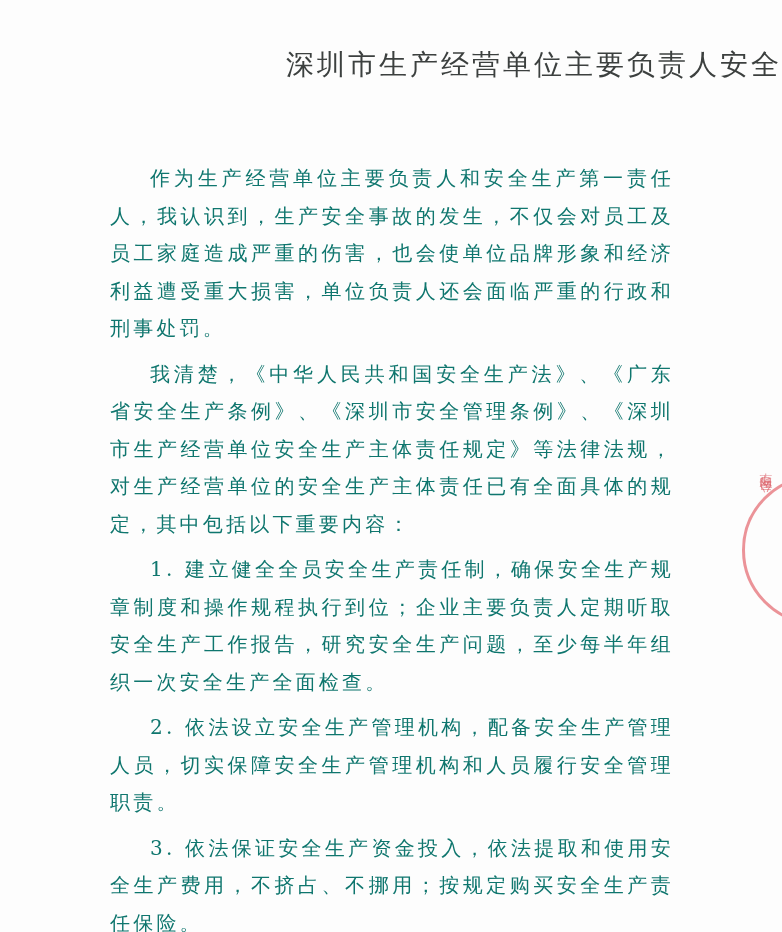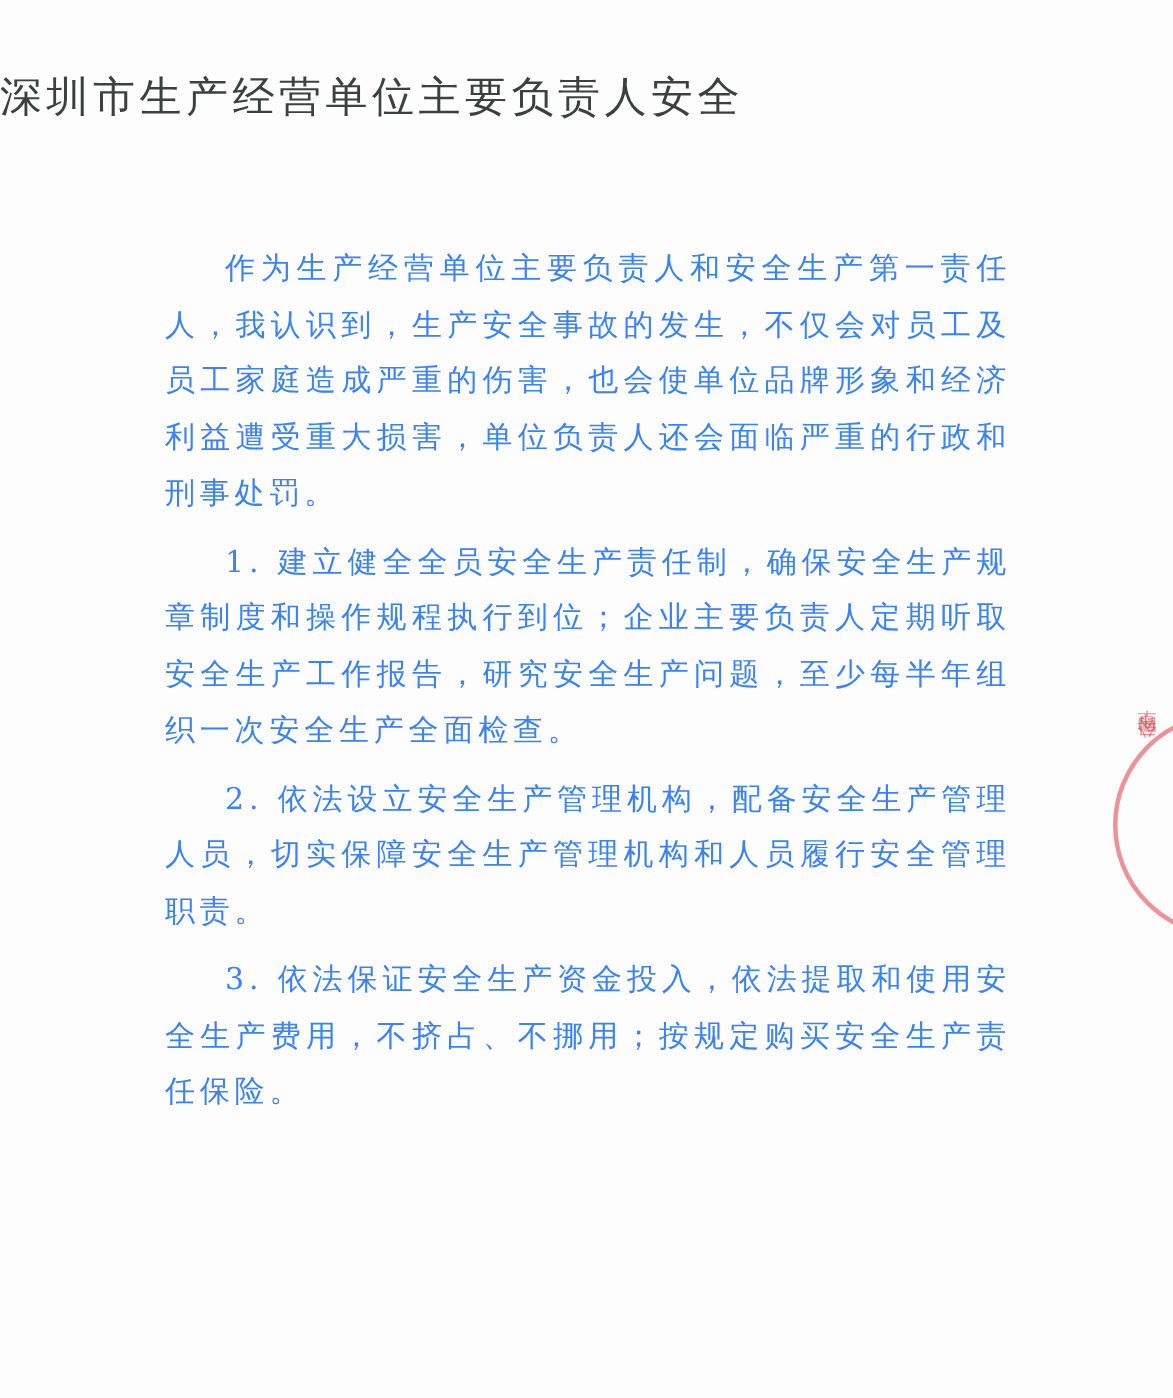--- a/index.html
+++ b/index.html
@@ -18,42 +18,42 @@
     .page {
       position: absolute;
       left: 0; top: 0;
       width: 782px; height: 932px;
       background: #fdfdfd;
     }
     .title {
       position: absolute;
       left: 0;
       width: 782px;
-      text-align: left;
+      text-align: right;
       font-size: 28px;
       letter-spacing: 3px;
       color: #3c403f;
       font-family: "DejaVu Sans", sans-serif;
     }
     .title.l1 { top: 46px; }
     .title.l2 { top: 84px; }
     .body {
       position: absolute;
       left: 110px;
       top: 160px;
       width: 564px;
     }
     .para {
       margin: 0;
       font-size: 20px;
       line-height: 37.5px;
       letter-spacing: 3.2px;
       text-indent: 2em;
       text-align: justify;
-      color: #3b82f6;
+      color: #0f766e;
       font-family: "DejaVu Serif", "Liberation Serif", serif;
     }
     .para + .para { margin-top: 8px; }
     .stamp {
       position: absolute;
       left: 742px;
       top: 475px;
       width: 150px;
       height: 150px;
       border: 3px solid rgba(220, 60, 70, 0.55);
@@ -75,20 +75,21 @@
     }
   </style>
 </head>
 <body>
 
 <div class="page">
   <div class="title l1">深圳市生产经营单位主要负责人安全</div>
 
   <div class="body">
     <p class="para">作为生产经营单位主要负责人和安全生产第一责任人，我认识到，生产安全事故的发生，不仅会对员工及员工家庭造成严重的伤害，也会使单位品牌形象和经济利益遭受重大损害，单位负责人还会面临严重的行政和刑事处罚。</p>
+    <p class="para">我清楚，《中华人民共和国安全生产法》、《广东省安全生产条例》、《深圳市安全管理条例》、《深圳市生产经营单位安全生产主体责任规定》等法律法规，对生产经营单位的安全生产主体责任已有全面具体的规定，其中包括以下重要内容：</p>
     <p class="para">1. 建立健全全员安全生产责任制，确保安全生产规章制度和操作规程执行到位；企业主要负责人定期听取安全生产工作报告，研究安全生产问题，至少每半年组织一次安全生产全面检查。</p>
     <p class="para">2. 依法设立安全生产管理机构，配备安全生产管理人员，切实保障安全生产管理机构和人员履行安全管理职责。</p>
     <p class="para">3. 依法保证安全生产资金投入，依法提取和使用安全生产费用，不挤占、不挪用；按规定购买安全生产责任保险。</p>
 
   </div>
 
   <div class="stamp"></div>
   <div class="stamp-text">公司印章</div>
 </div>
 

